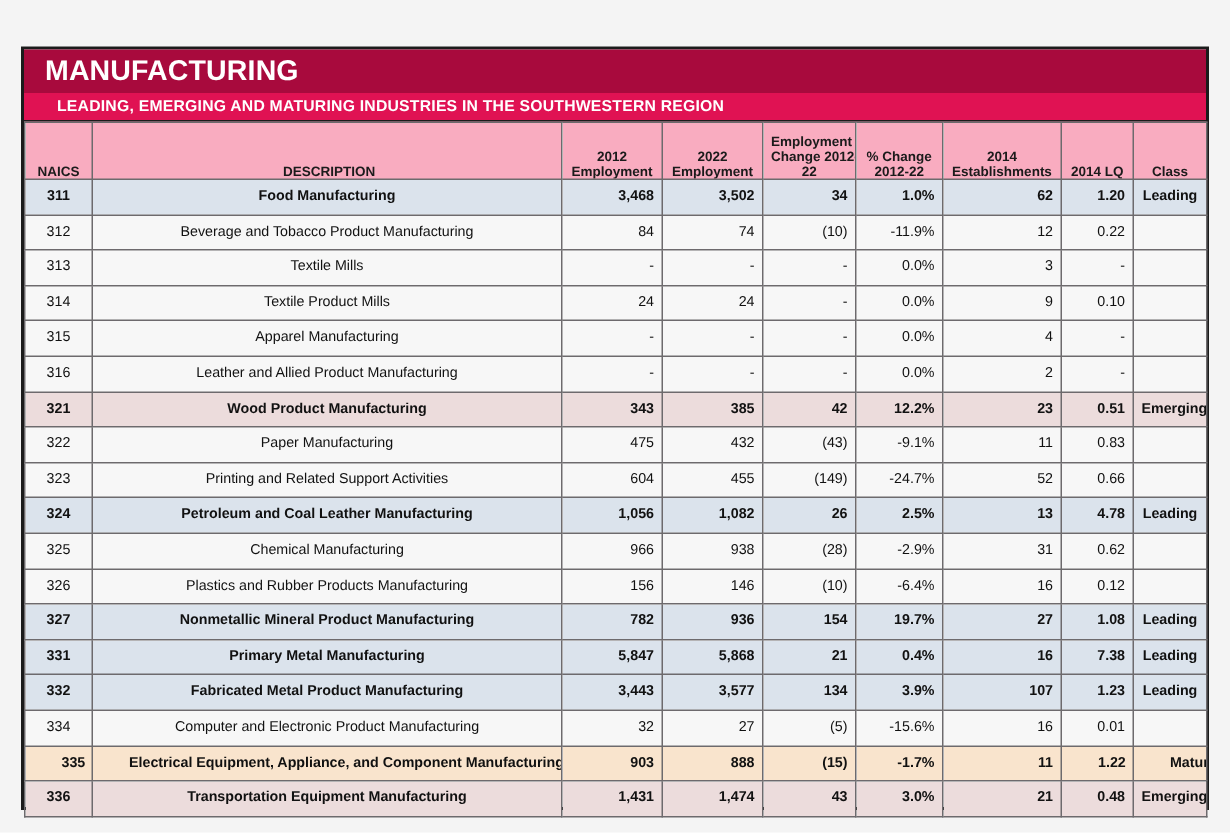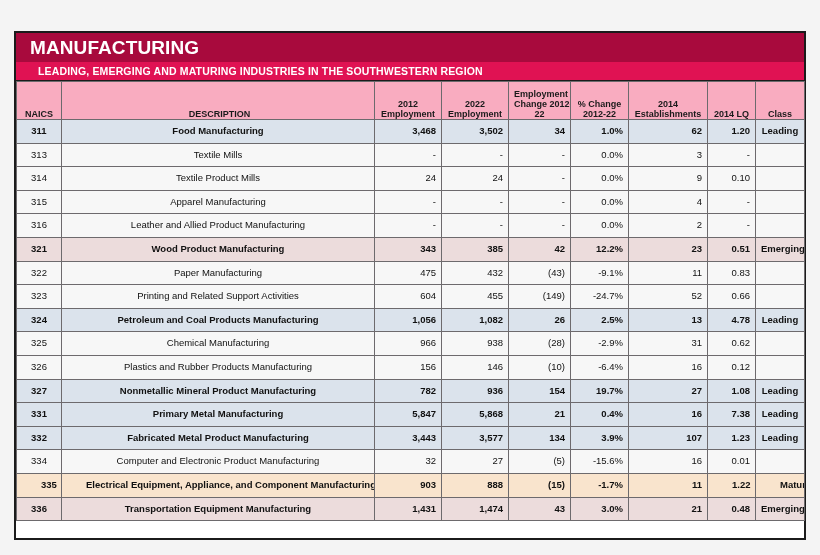--- a/index.html
+++ b/index.html
@@ -174,20 +174,31 @@
           <td class="desc">Food Manufacturing</td>
           <td class="num">3,468</td>
           <td class="num">3,502</td>
           <td class="num">34</td>
           <td class="num">1.0%</td>
           <td class="num">62</td>
           <td class="num">1.20</td>
           <td class="cls">Leading</td>
         </tr>
         <tr class="r-normal">
+          <td class="naics">312</td>
+          <td class="desc">Beverage and Tobacco Product Manufacturing</td>
+          <td class="num">84</td>
+          <td class="num">74</td>
+          <td class="num">(10)</td>
+          <td class="num">-11.9%</td>
+          <td class="num">12</td>
+          <td class="num">0.22</td>
+          <td class="cls"></td>
+        </tr>
+        <tr class="r-normal">
           <td class="naics">313</td>
           <td class="desc">Textile Mills</td>
           <td class="num">-</td>
           <td class="num">-</td>
           <td class="num">-</td>
           <td class="num">0.0%</td>
           <td class="num">3</td>
           <td class="num">-</td>
           <td class="cls"></td>
         </tr>
@@ -252,21 +263,21 @@
           <td class="num">604</td>
           <td class="num">455</td>
           <td class="num">(149)</td>
           <td class="num">-24.7%</td>
           <td class="num">52</td>
           <td class="num">0.66</td>
           <td class="cls"></td>
         </tr>
         <tr class="r-leading">
           <td class="naics">324</td>
-          <td class="desc">Petroleum and Coal Products Manufacturing</td>
+          <td class="desc">Petroleum and Coal Leather Manufacturing</td>
           <td class="num">1,056</td>
           <td class="num">1,082</td>
           <td class="num">26</td>
           <td class="num">2.5%</td>
           <td class="num">13</td>
           <td class="num">4.78</td>
           <td class="cls">Leading</td>
         </tr>
         <tr class="r-normal">
           <td class="naics">325</td>

